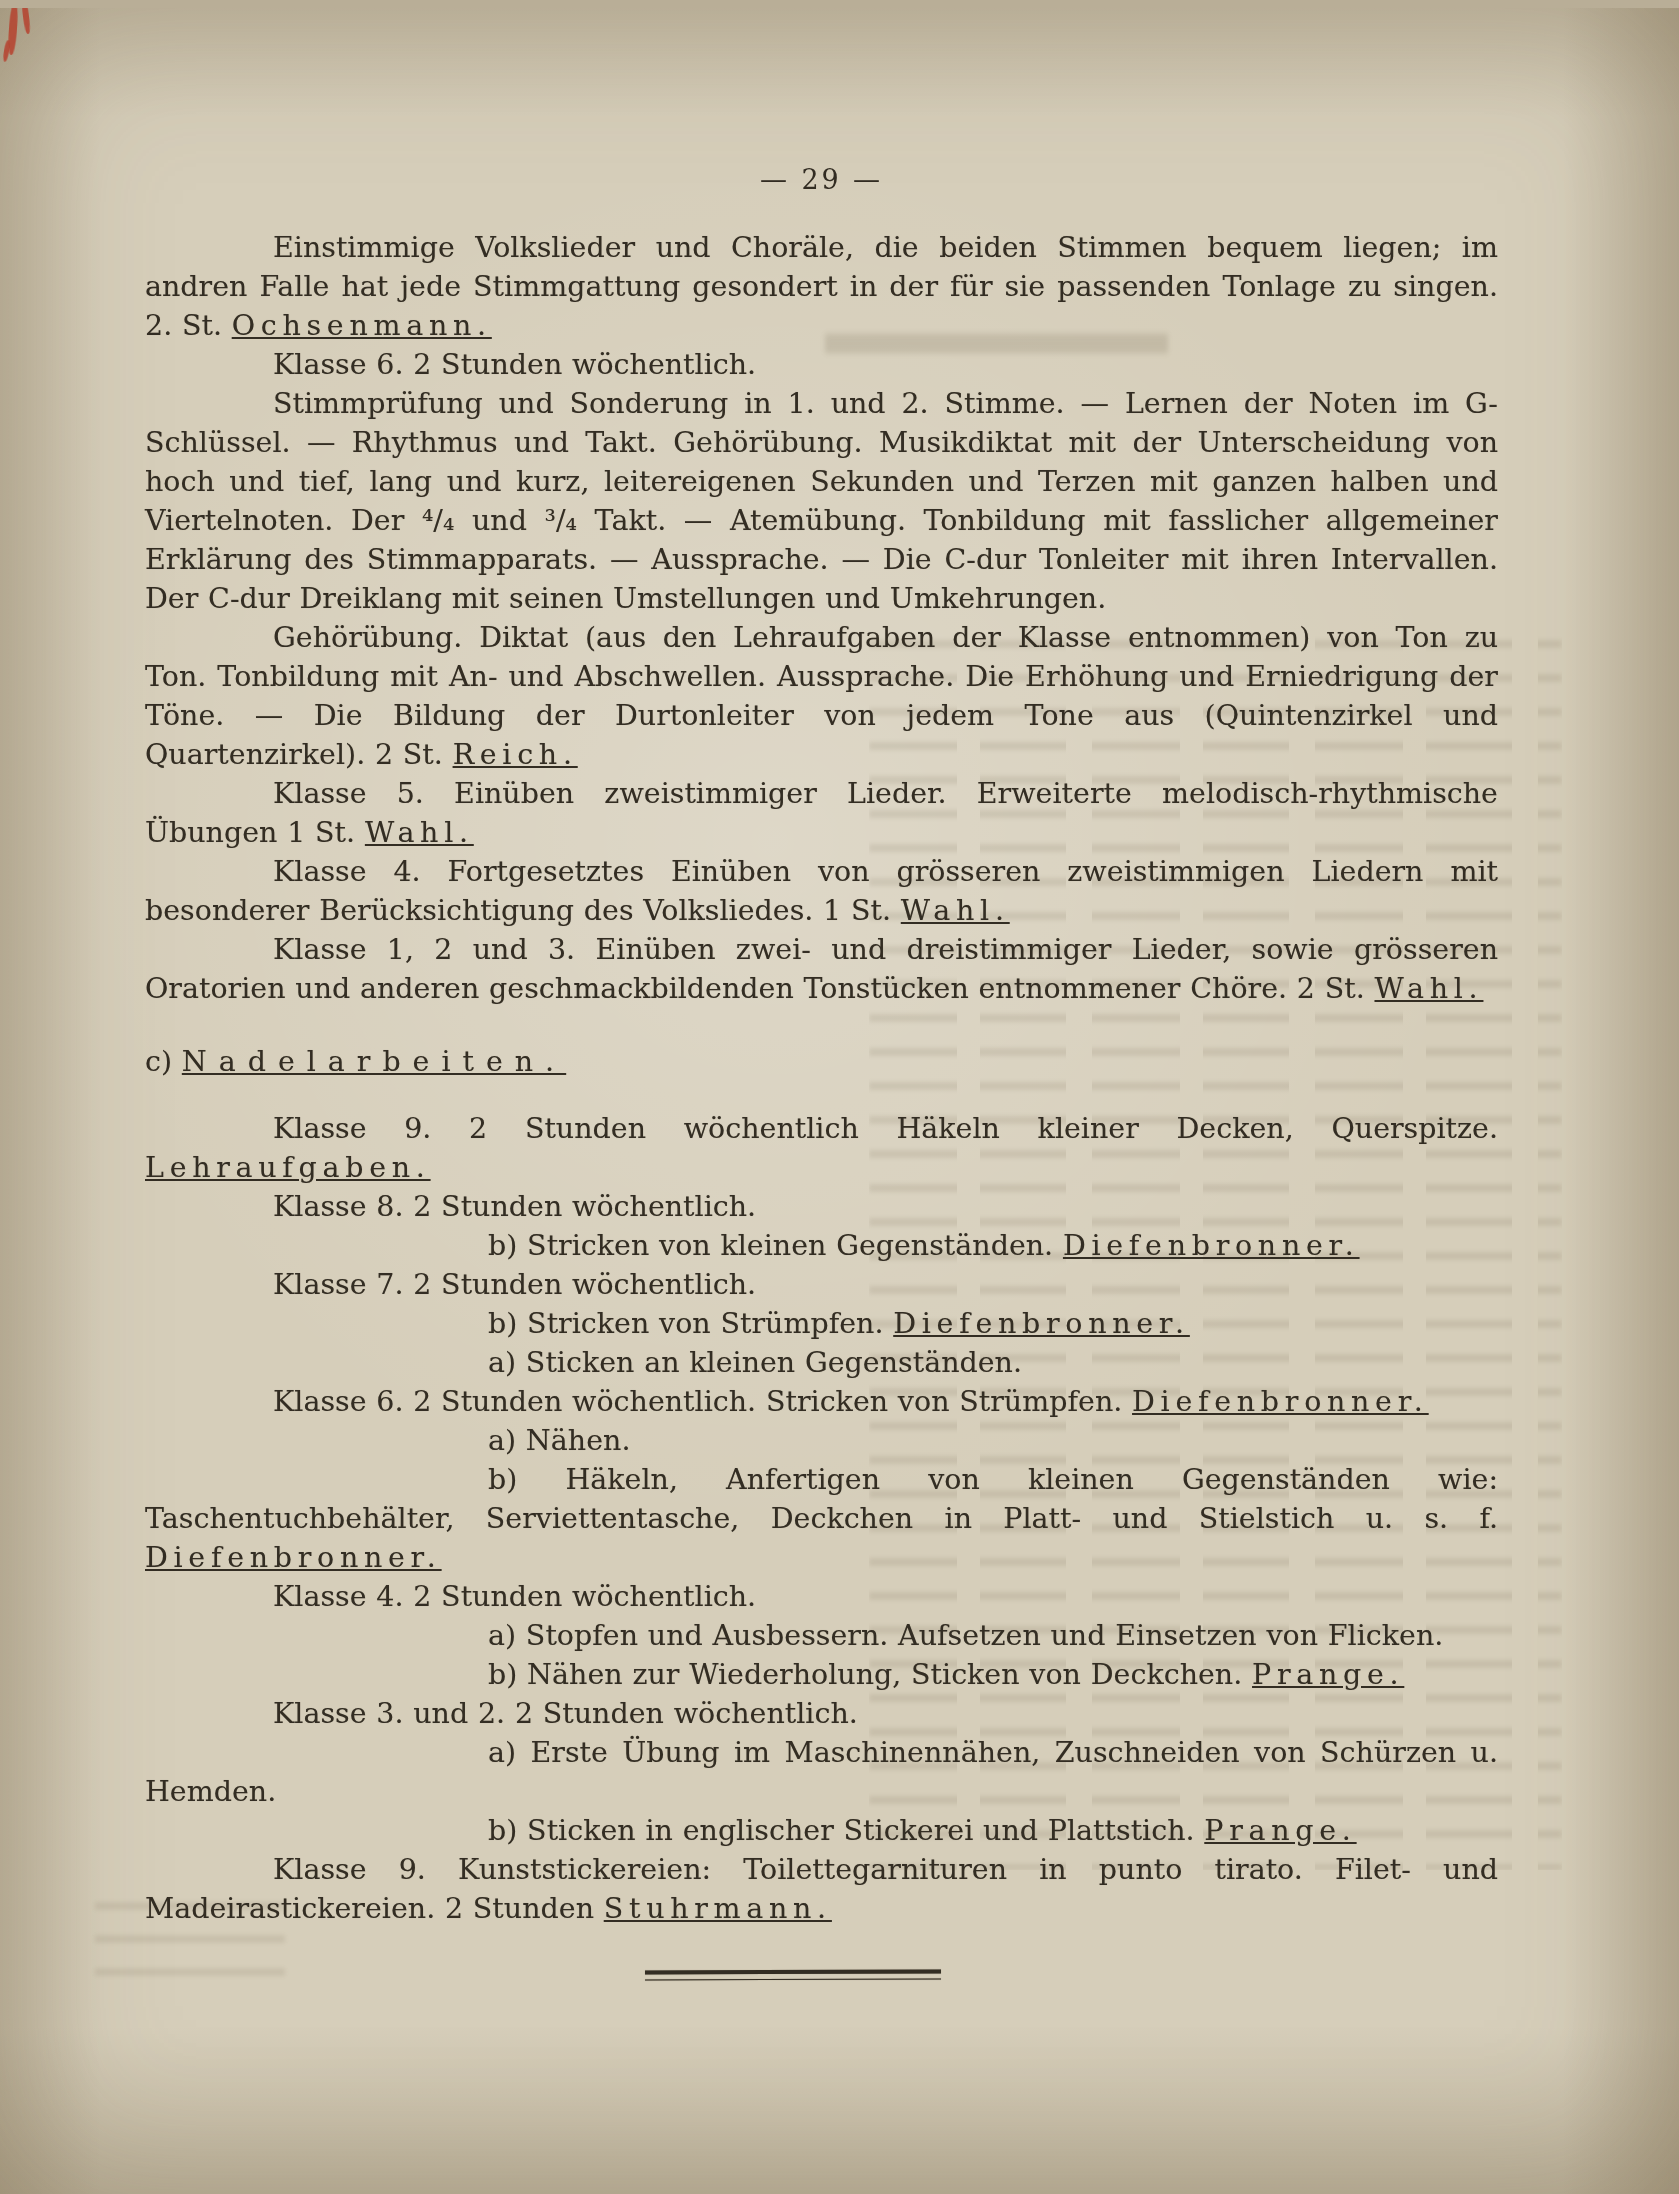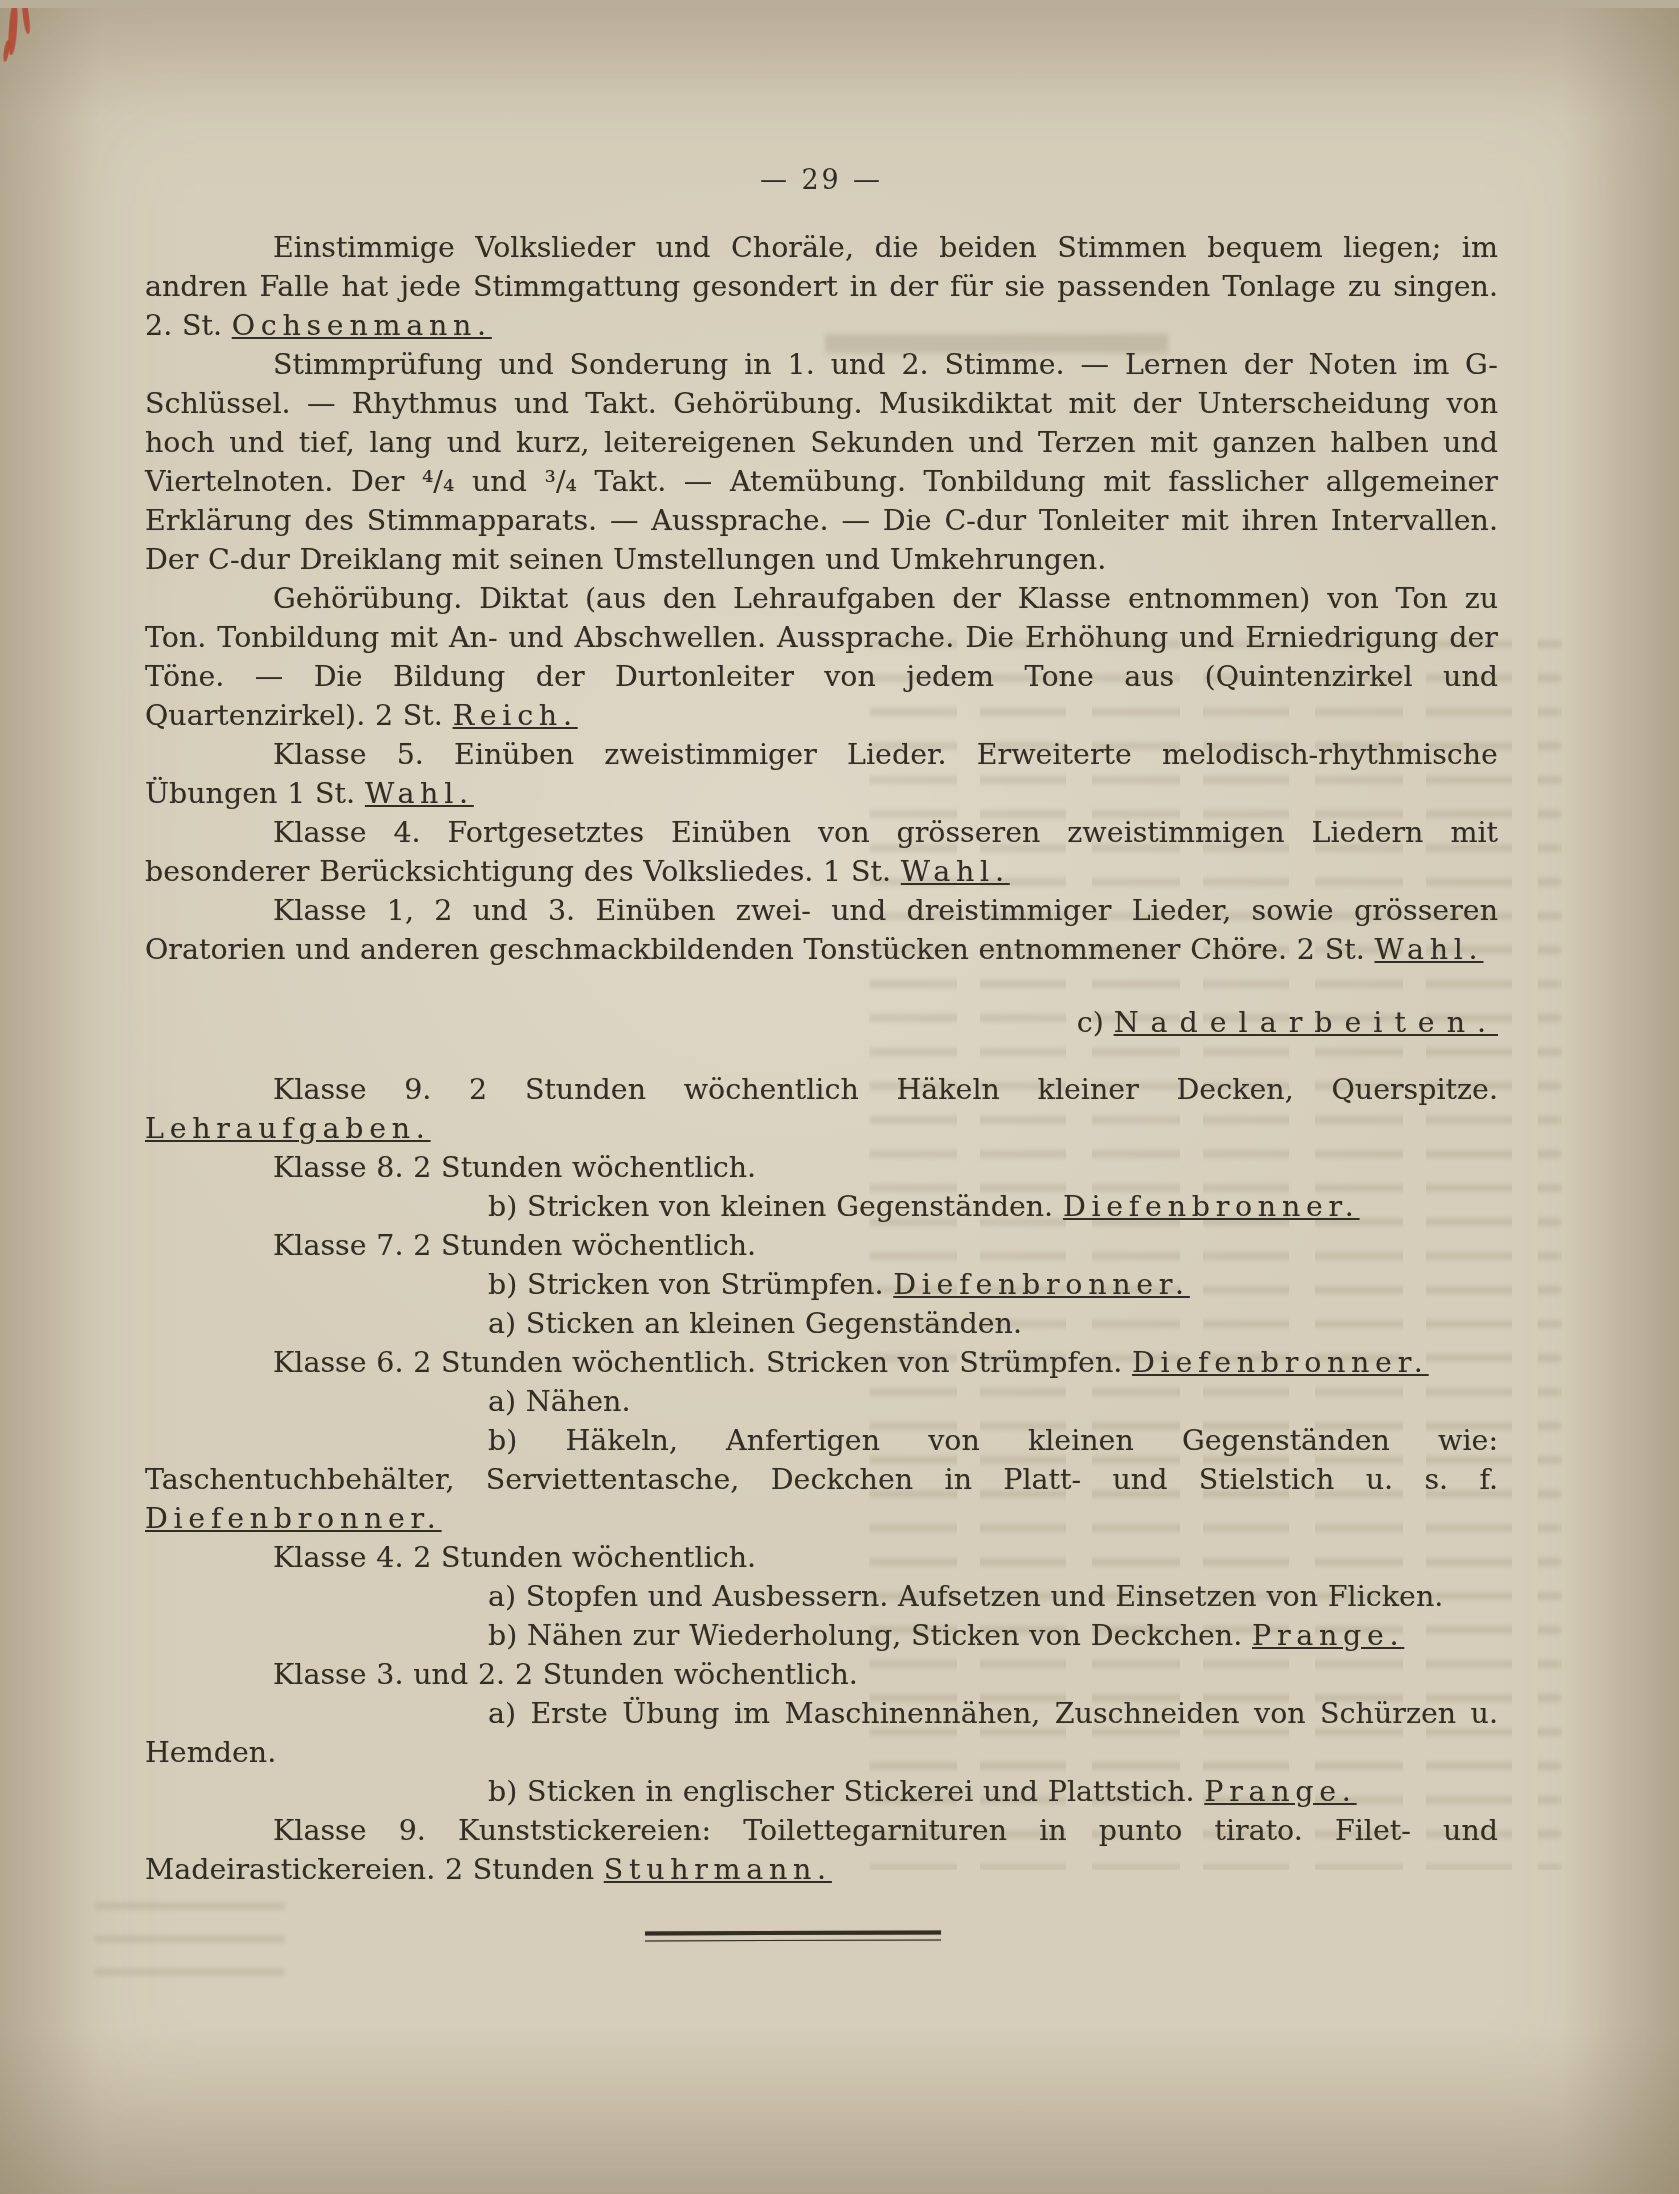--- a/index.html
+++ b/index.html
@@ -105,21 +105,21 @@
     line-height: 39px;
     text-align: justify;
     text-indent: 128px;
     word-spacing: 0.7px;
     text-shadow: 0 0 0.7px rgba(55,46,28,0.28);
   }
   .para.sub {
     text-indent: 343px;
   }
   .para.heading {
-    text-align: right;
+    text-align: left;
     text-indent: 0;
     margin: 34px 0 28px 0;
   }
   .sperr { letter-spacing: 0.20em; text-decoration: underline; }
   .para.heading .sperr { letter-spacing: 0.42em; }
 
   
   .end-rule {
     width: 296px;
     margin: 42px auto 0 auto;
@@ -144,20 +144,21 @@
   <span class="red-mark m1"></span>
   <span class="red-mark m2"></span>
   <span class="red-mark m3"></span>
 
   <div class="page-number">—  29  —</div>
 
   <div class="text-block">
 
     <p class="para body"><span>Einstimmige Volkslieder und Choräle, die beiden Stimmen bequem liegen; im andren Falle hat jede Stimmgattung gesondert in der für sie passenden Tonlage zu singen. 2. St. </span><span class="sperr">Ochsenmann.</span></p>
 
+    <p class="para body"><span>Klasse 6. 2 Stunden wöchentlich.</span></p>
 
     <p class="para body"><span>Stimmprüfung und Sonderung in 1. und 2. Stimme. — Lernen der Noten im G-Schlüssel. — Rhythmus und Takt. Gehörübung. Musikdiktat mit der Unterscheidung von hoch und tief, lang und kurz, leitereigenen Sekunden und Terzen mit ganzen halben und Viertelnoten. Der ⁴/₄ und ³/₄ Takt. — Atemübung. Tonbildung mit fasslicher allgemeiner Erklärung des Stimmapparats. — Aussprache. — Die C-dur Tonleiter mit ihren Intervallen. Der C-dur Dreiklang mit seinen Umstellungen und Umkehrungen.</span></p>
 
     <p class="para body"><span>Gehörübung. Diktat (aus den Lehraufgaben der Klasse entnommen) von Ton zu Ton. Tonbildung mit An- und Abschwellen. Aussprache. Die Erhöhung und Erniedrigung der Töne. — Die Bildung der Durtonleiter von jedem Tone aus (Quintenzirkel und Quartenzirkel). 2 St. </span><span class="sperr">Reich.</span></p>
 
     <p class="para body"><span>Klasse 5. Einüben zweistimmiger Lieder. Erweiterte melodisch-rhythmische Übungen 1 St. </span><span class="sperr">Wahl.</span></p>
 
     <p class="para body"><span>Klasse 4. Fortgesetztes Einüben von grösseren zweistimmigen Liedern mit besonderer Berücksichtigung des Volksliedes. 1 St. </span><span class="sperr">Wahl.</span></p>
 
     <p class="para body"><span>Klasse 1, 2 und 3. Einüben zwei- und dreistimmiger Lieder, sowie grösseren Oratorien und anderen geschmackbildenden Tonstücken entnommener Chöre. 2 St. </span><span class="sperr">Wahl.</span></p>

